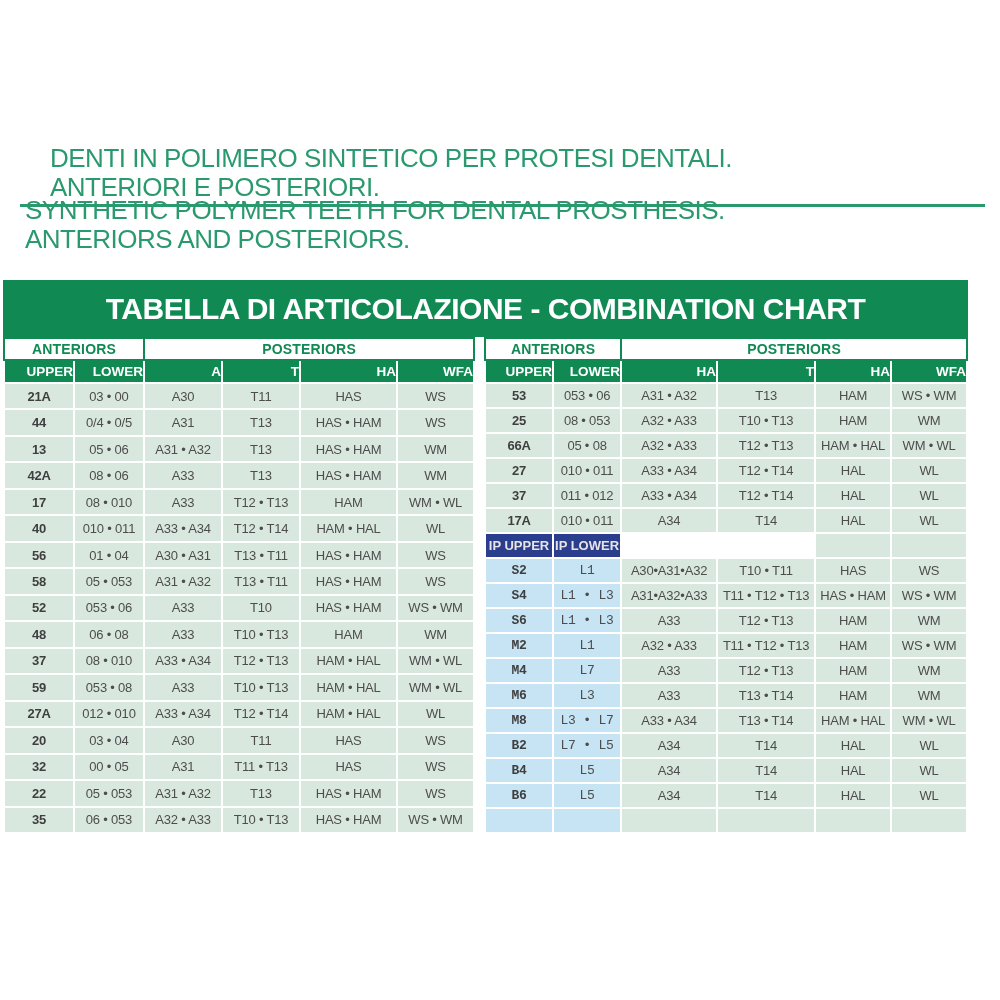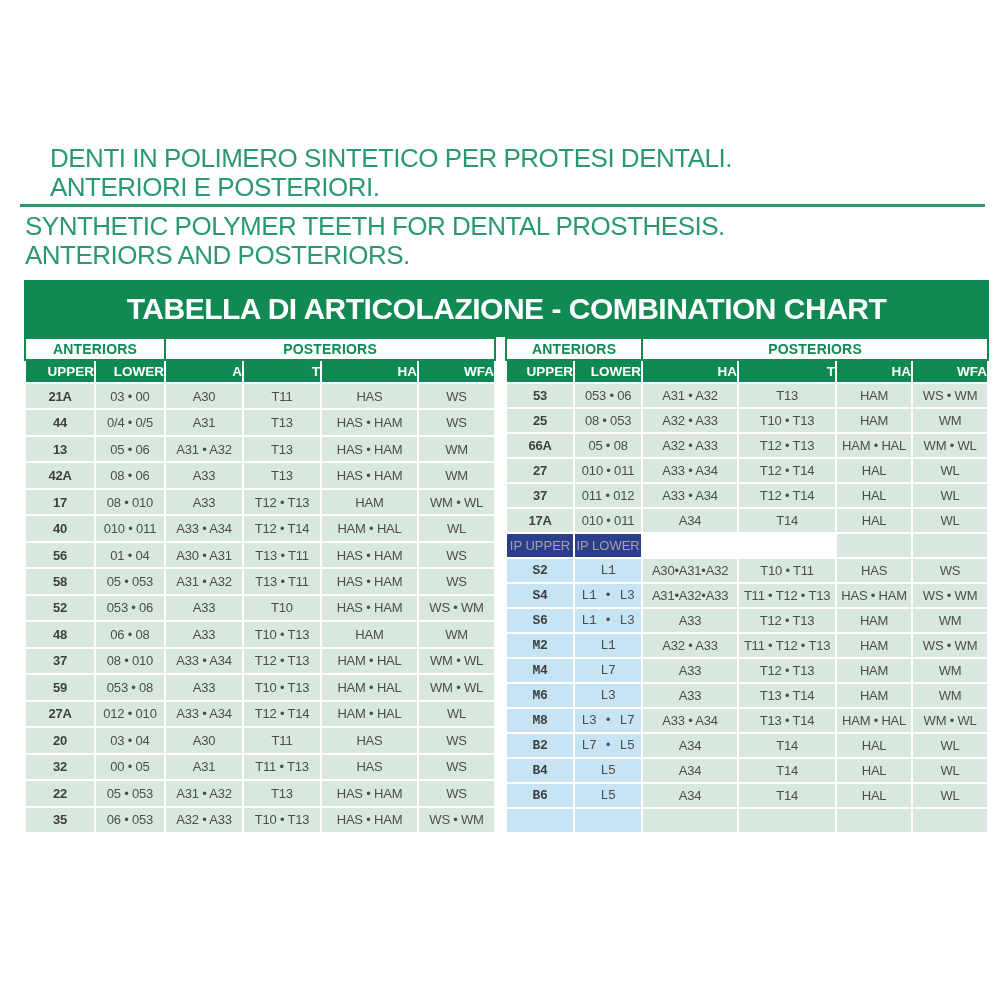--- a/index.html
+++ b/index.html
@@ -12,48 +12,48 @@
   }
   *{margin:0;padding:0;box-sizing:border-box;}
   html,body{width:1000px;height:1000px;background:#fff;overflow:hidden;
     font-family:"Liberation Sans", sans-serif;}
   .page{position:relative;width:1000px;height:1000px;background:#fff;}
 
   
   .heading{position:absolute;left:25px;color:var(--heading-green);
     font-size:26px;line-height:29px;letter-spacing:-0.5px;font-weight:400;}
   .heading-it{top:144px;margin-left:25px;}
-  .heading-en{top:212px;}
+  .heading-en{top:196px;}
   .divider{position:absolute;left:20px;top:204px;width:965px;height:3px;
     background:var(--heading-green);}
 
   
-  .chart{position:absolute;left:24px;top:280px;width:965px;}
+  .chart{position:absolute;left:3px;top:280px;width:965px;}
   .title-bar{height:57px;background:var(--green);color:#fff;text-align:center;
     font-weight:bold;font-size:30px;line-height:57px;letter-spacing:-0.5px;}
   .tables{display:flex;gap:9px;}
 
   table.combo{border-collapse:separate;border-spacing:2px;table-layout:fixed;
     background:linear-gradient(var(--green) 0 24px, rgba(255,255,255,0) 24px);}
   table.t-left{width:472px;}
   table.t-right{width:484px;}
 
   th.band{background:#fff;color:var(--green);font-size:14px;font-weight:bold;
     height:20px;text-align:center;letter-spacing:0.2px;}
   th.col{background:var(--green);color:#fff;font-size:13.5px;font-weight:bold;
     height:21px;text-align:right;}
 
   td{background:var(--cell-green);color:var(--text-gray);font-size:13px;
     height:23px;text-align:center;white-space:nowrap;overflow:hidden;
     letter-spacing:-0.2px;}
   td.c0{font-weight:bold;color:#3f3f3f;margin-left:10px;}
 
   
-  tr.row-ip td.c0, tr.row-ip td.c1{background:var(--ip-navy);color:#a3a3a3;
-    font-weight:normal;font-size:13px;letter-spacing:0;}
+  tr.row-ip td.c0, tr.row-ip td.c1{background:var(--ip-navy);color:#e5e5e5;
+    font-weight:bold;font-size:13px;letter-spacing:0;}
   tr.row-ip td.c2, tr.row-ip td.c3{background:#fff;}
 
   
   tr.row-blue td.c0, tr.row-blue td.c1{background:var(--cell-blue);font-family:Liberation Mono, monospace;}
 </style>
 </head>
 <body>
 
 <div class="page">
 

